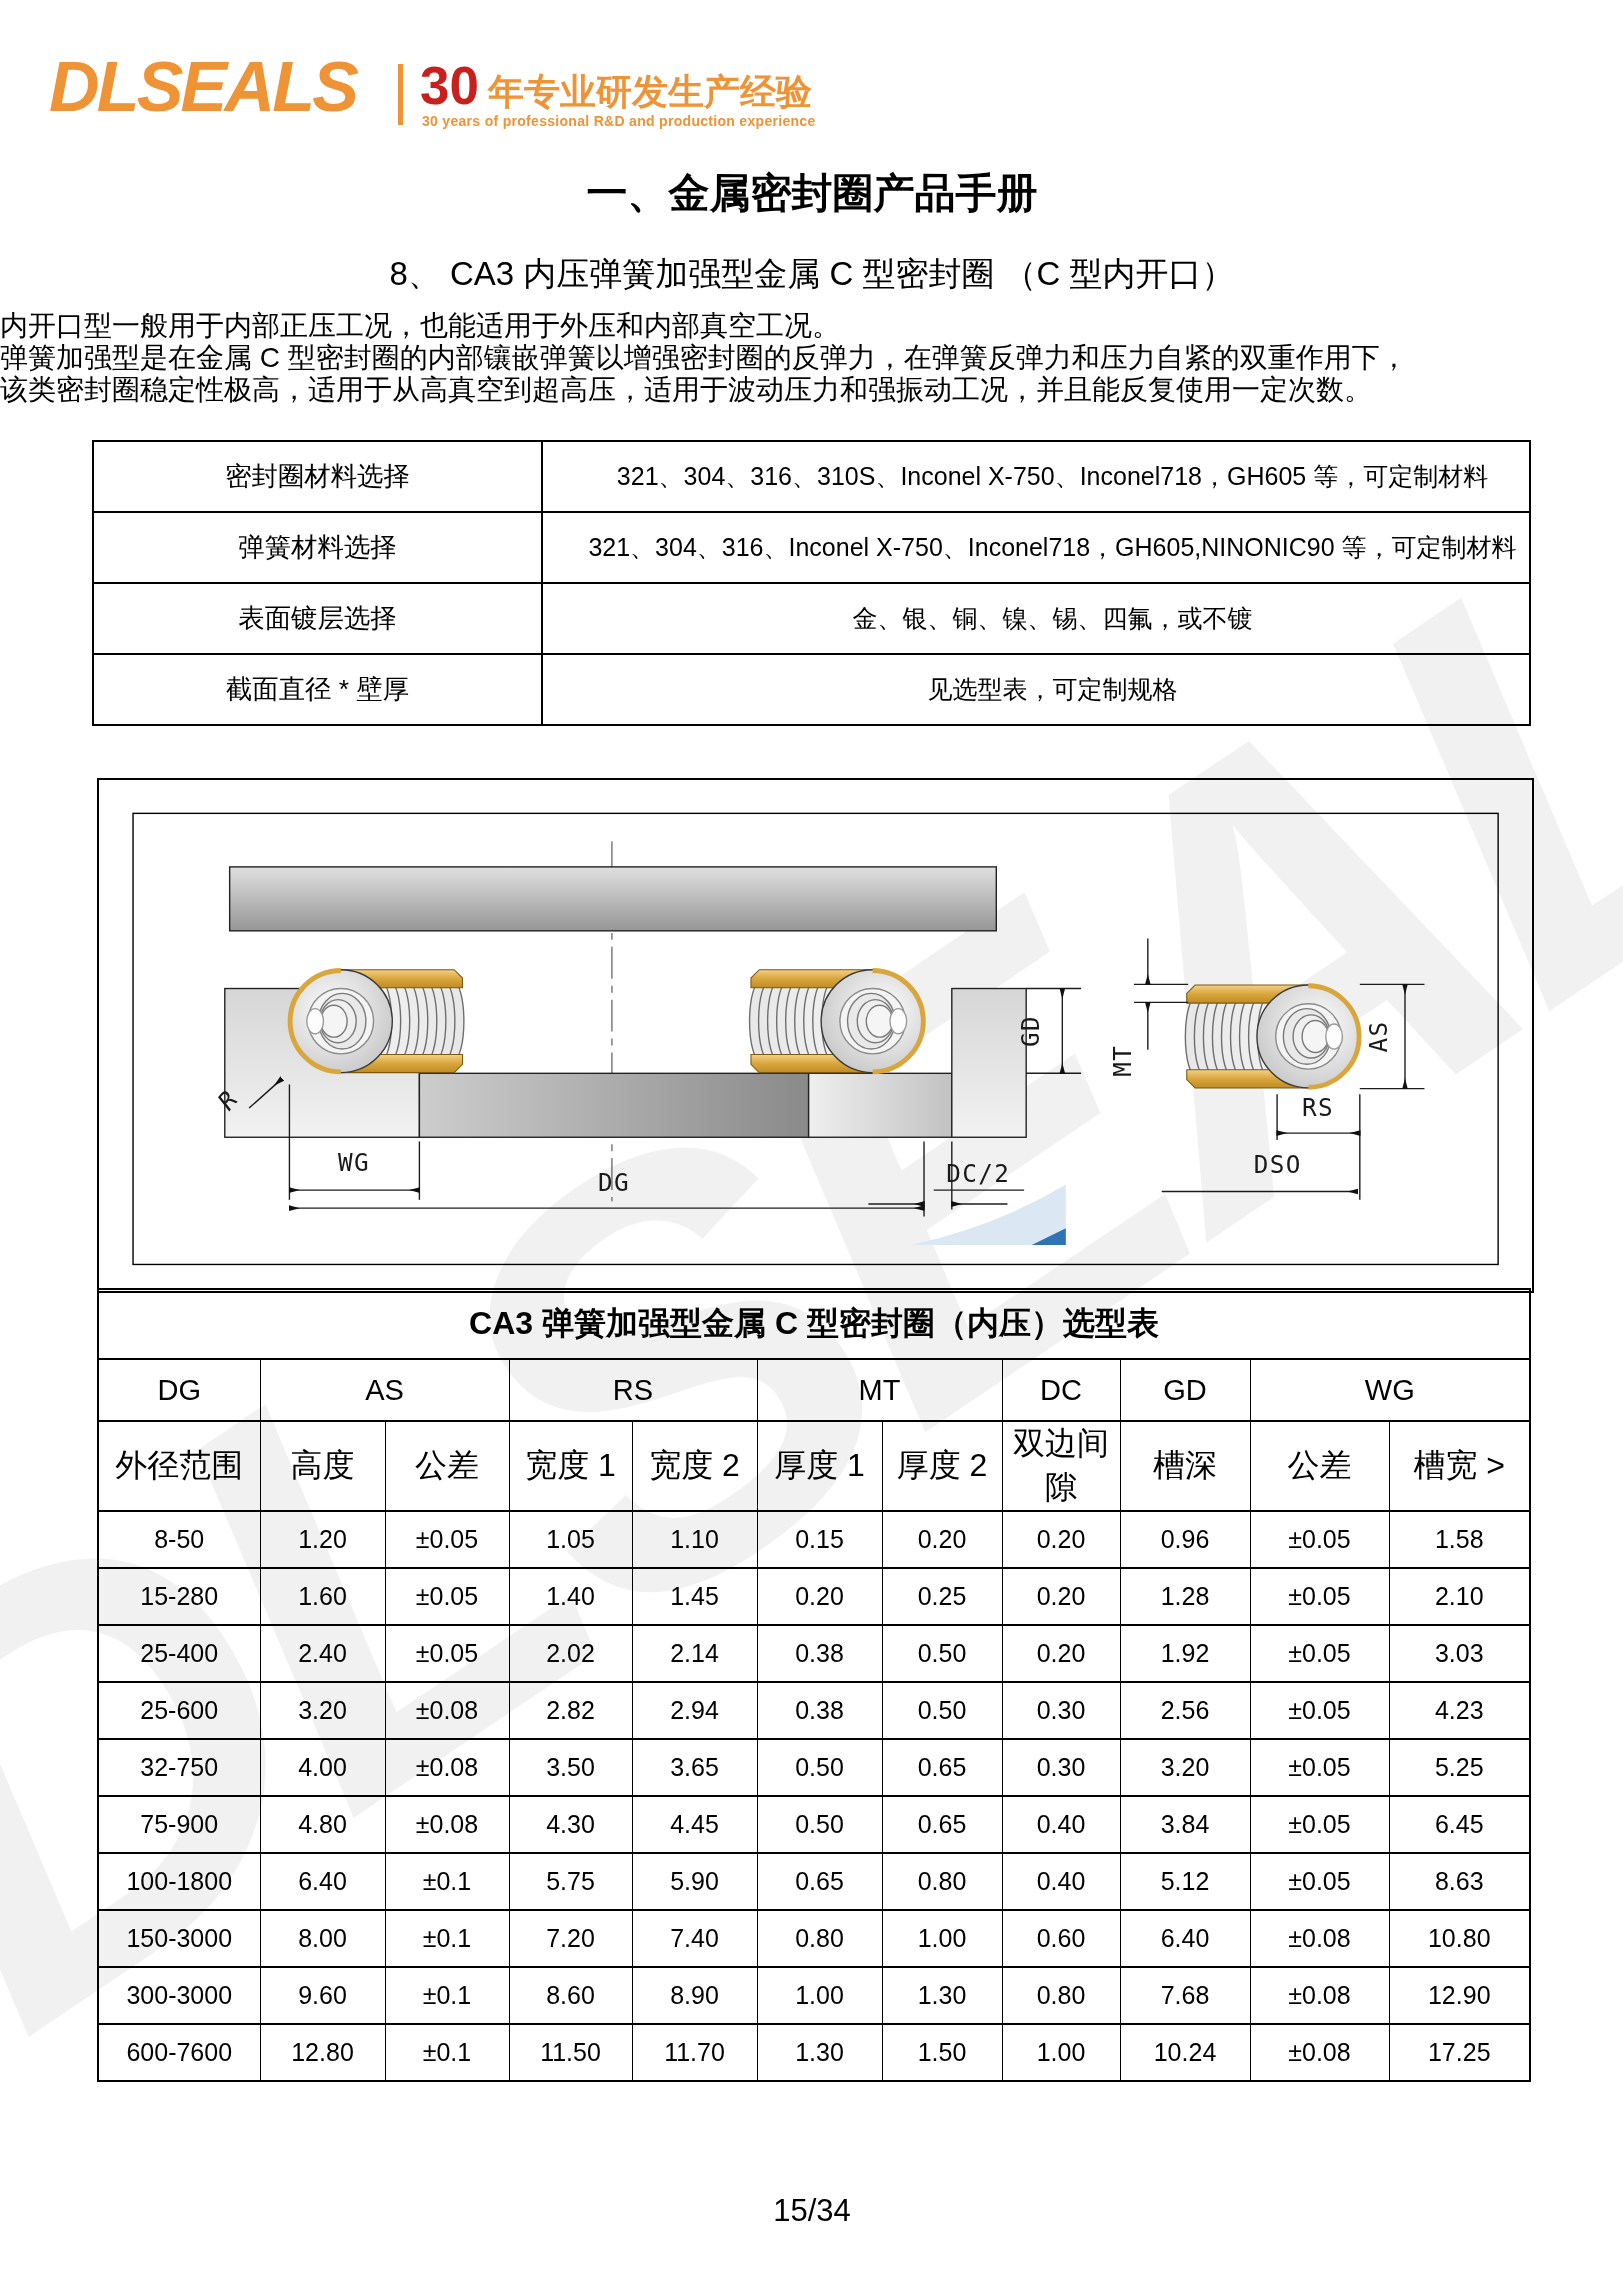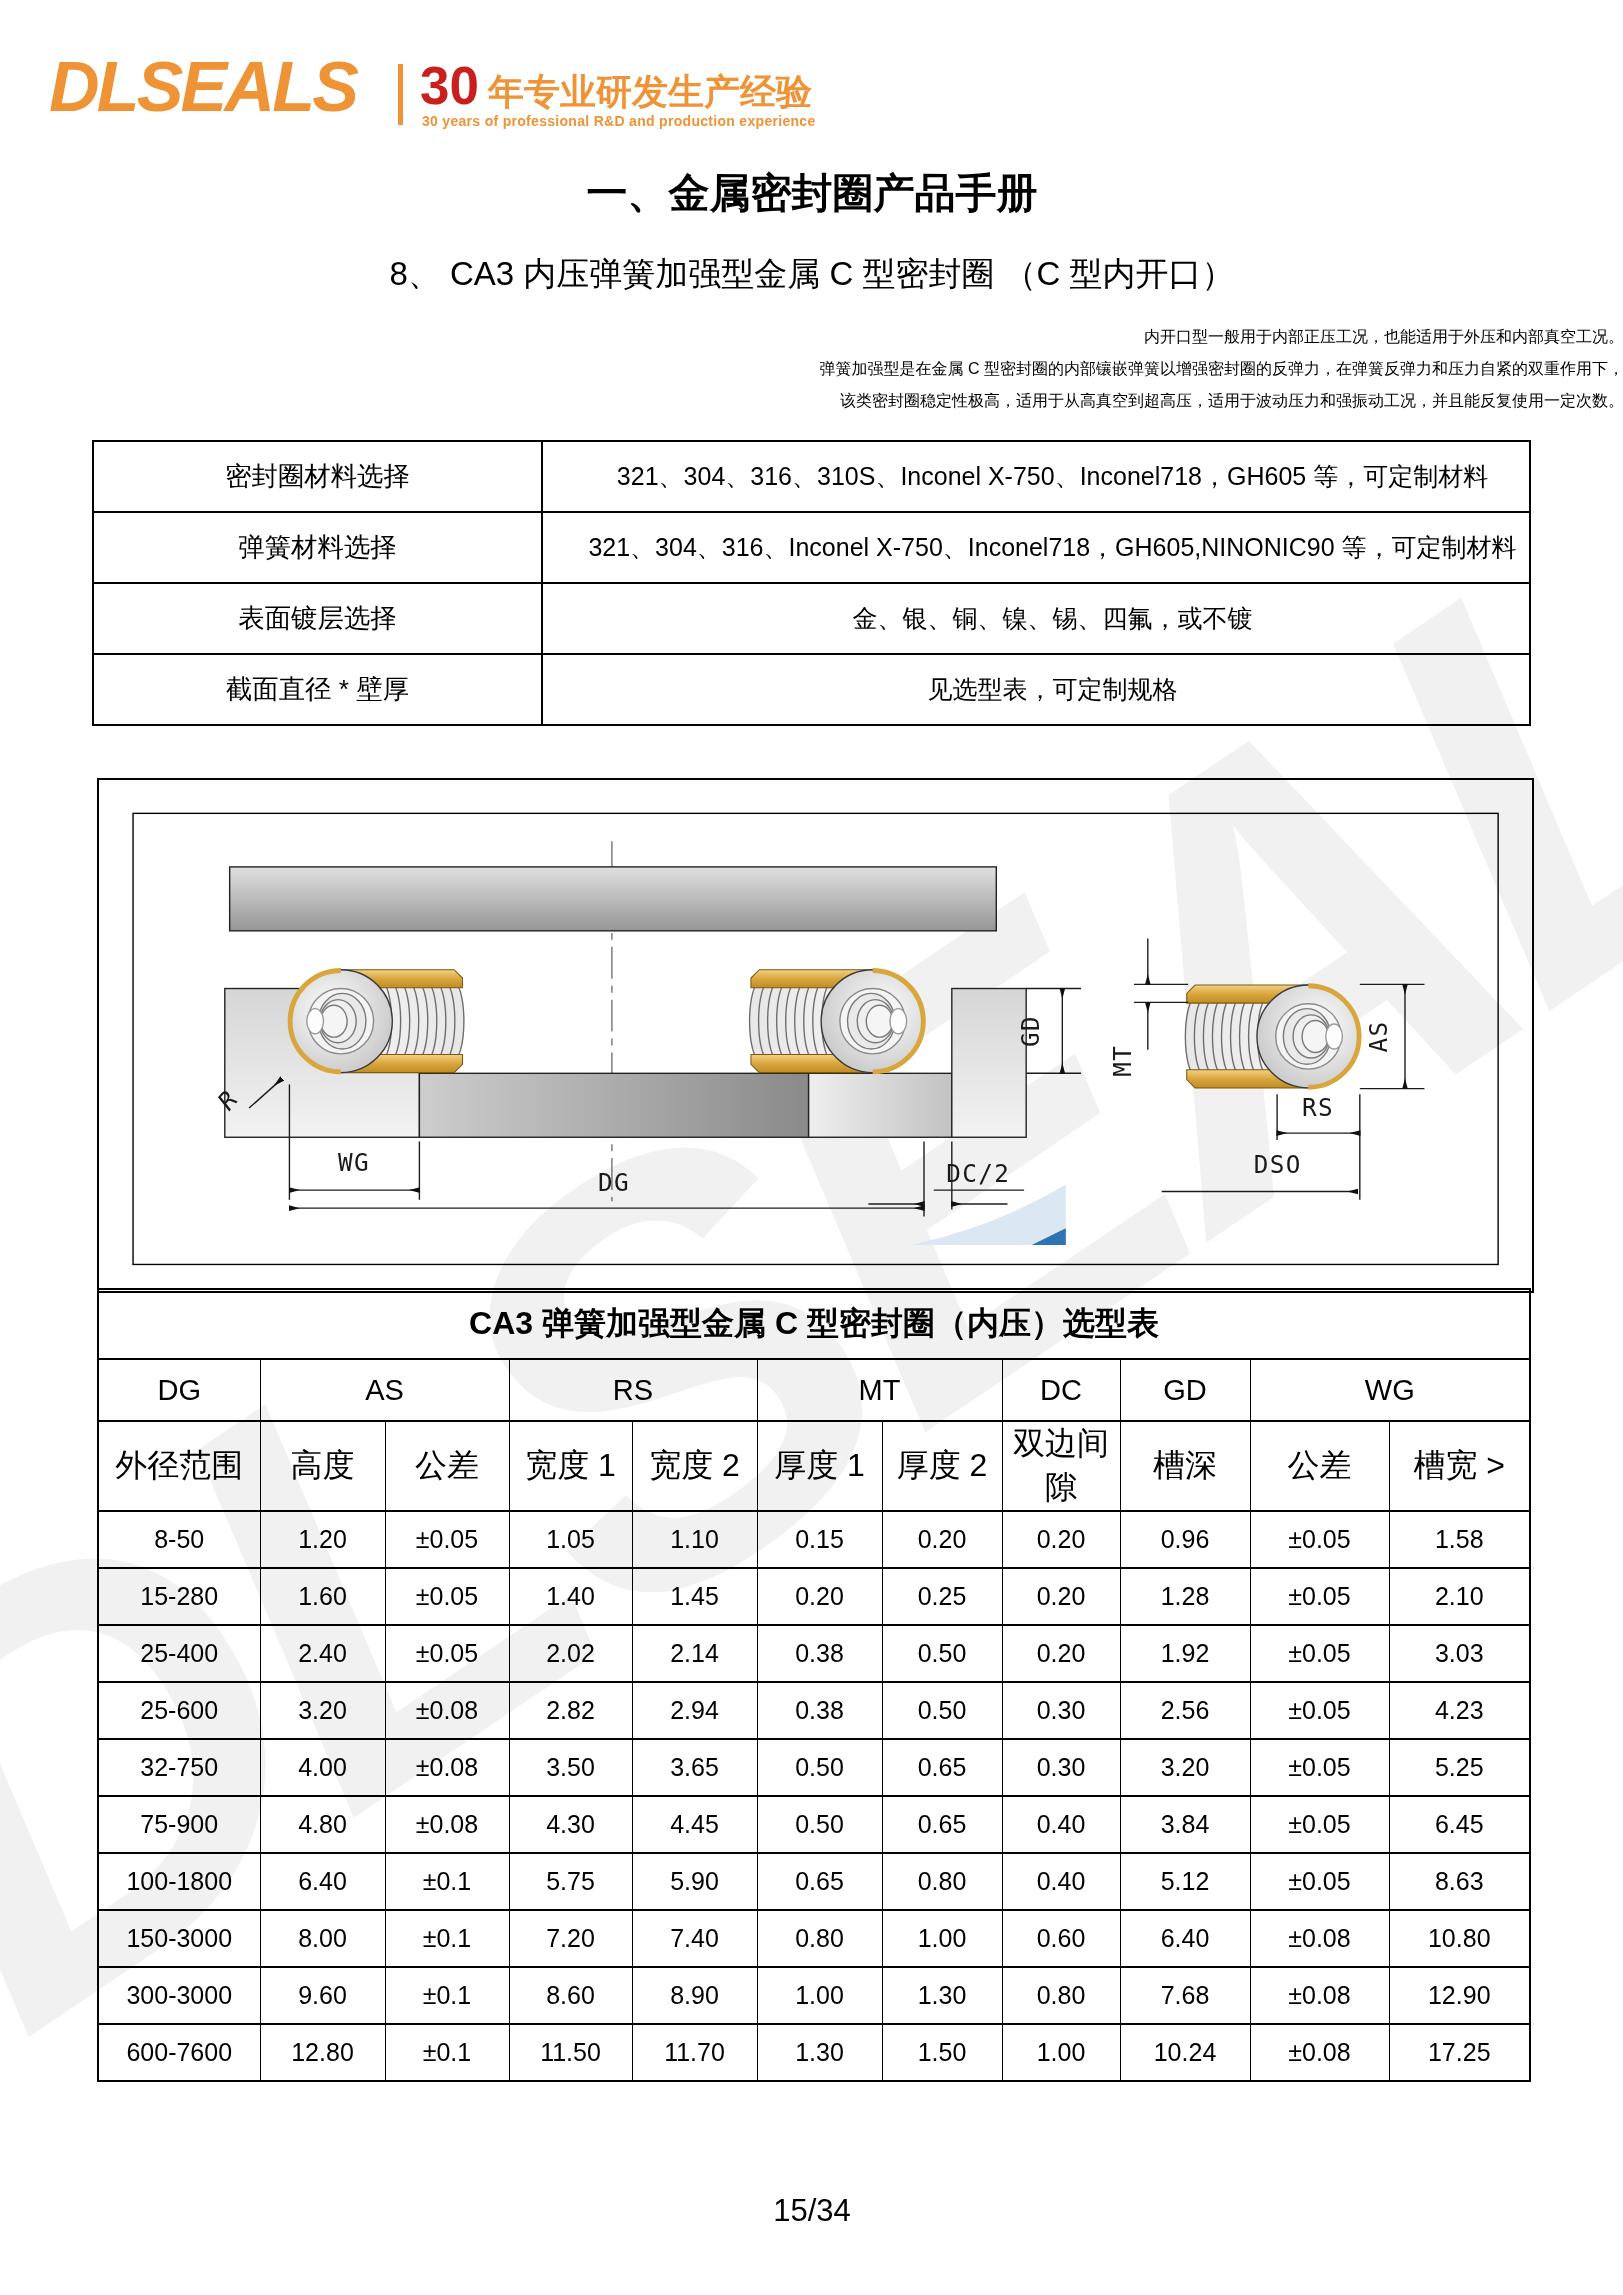--- a/index.html
+++ b/index.html
@@ -21,21 +21,21 @@
     font-size:70px;font-weight:900;font-style:italic;color:#EF9337;letter-spacing:-2.8px;z-index:2;
   }
   .hdr-sep{position:absolute;left:398px;top:64px;width:4.9px;height:61px;background:#EF9337;z-index:2;}
   .hdr-cn{position:absolute;left:420px;top:56px;height:60px;line-height:60px;white-space:nowrap;z-index:2;}
   .hdr-cn .num{font-size:53px;font-weight:900;color:#C9201D;}
   .hdr-cn .cn{font-size:36px;font-weight:bold;color:#EF9337;margin-left:6px;}
   .hdr-en{position:absolute;left:422px;top:113px;font-size:14px;font-weight:bold;color:#EF9337;letter-spacing:0.3px;z-index:2;}
   
   .main-title{position:absolute;left:0;top:166px;width:100%;text-align:center;font-size:41px;font-weight:900;z-index:2;}
   .section-title{position:absolute;left:0;top:252px;width:100%;text-align:center;font-size:33px;font-weight:normal;z-index:2;}
-  .desc{position:absolute;left:0;top:310px;width:100%;text-align:right;font-size:16px;line-height:32px;z-index:2;margin-top:11px;}
+  .desc{position:absolute;left:0;top:310px;width:100%;text-align:left;font-size:28px;line-height:32px;z-index:2;}
   
   table{border-collapse:collapse;background:transparent;z-index:2;}
   .spec-table{position:absolute;left:92px;top:440px;width:1439px;table-layout:fixed;border:2.8px solid #000;}
   .spec-table td{border:solid #000;border-width:2.8px 2.1px;height:67px;text-align:center;vertical-align:middle;}
   .spec-table td.spec-label{font-size:26.4px;width:445px;}
   .spec-table td.spec-value{font-size:25px;padding-left:34px;}
   
   .diagram-box{position:absolute;left:97px;top:778px;width:1433px;height:511px;border:2.1px solid #000;z-index:2;background:transparent;}
   .diagram-box svg{display:block;}
   .dim{stroke:#1c1c1c;stroke-width:2;fill:none;}

